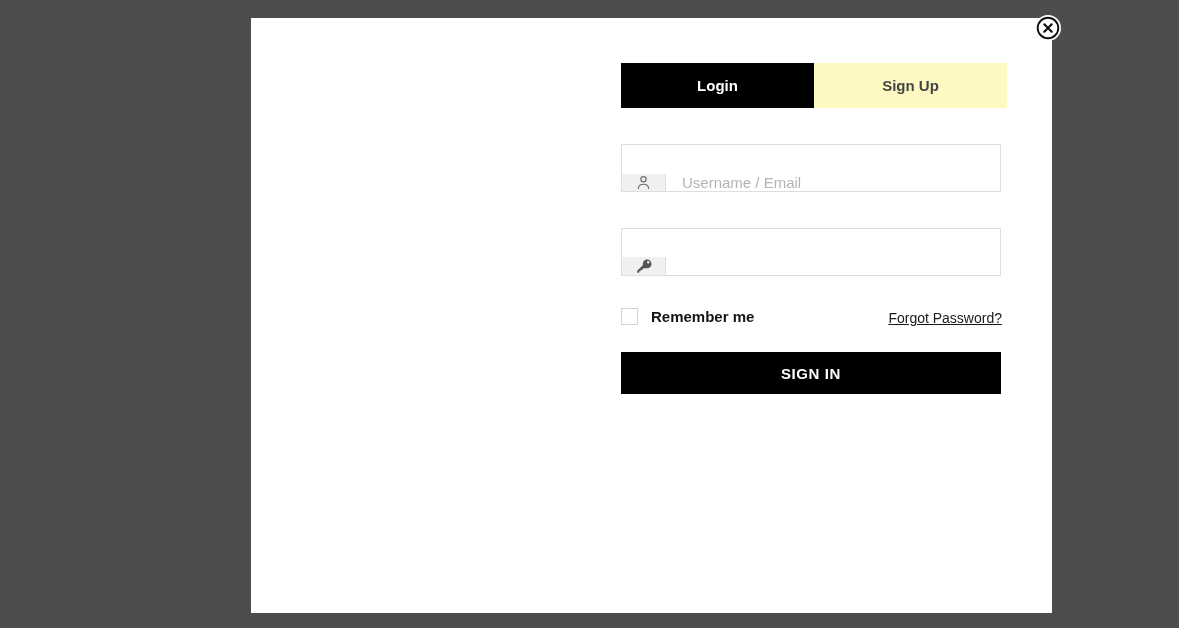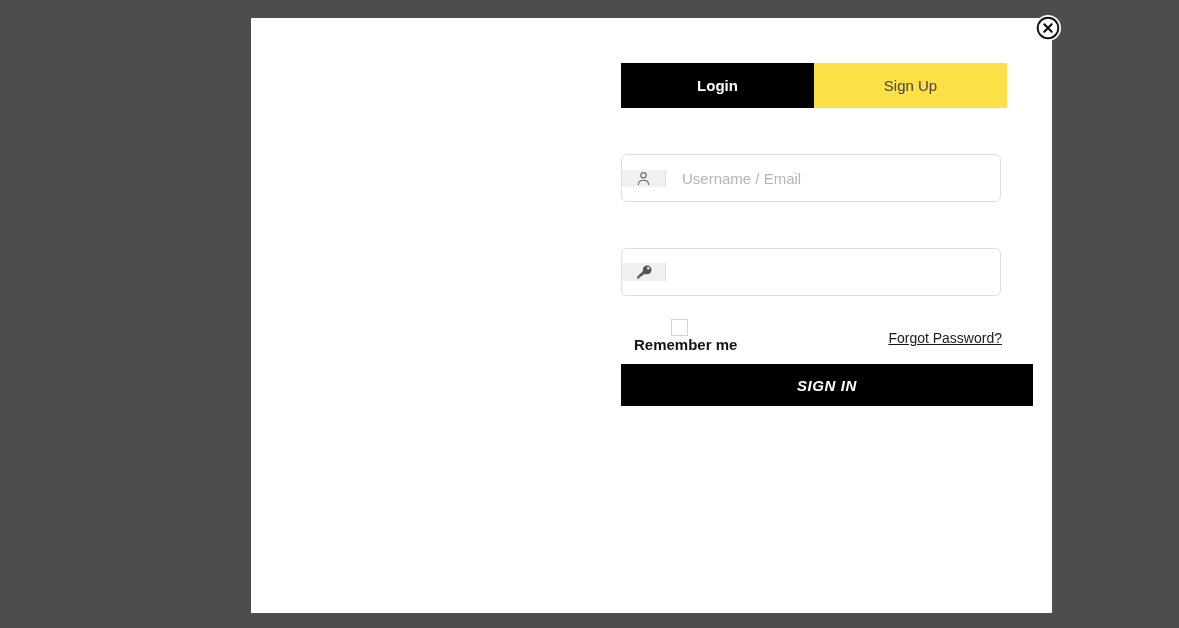--- a/index.html
+++ b/index.html
@@ -121,35 +121,35 @@
     font-size: 15px;
     cursor: pointer;
     user-select: none;
   }
   .tab.active {
     background: #000000;
     color: #ffffff;
     font-weight: bold;
   }
   .tab.inactive {
-    background: #fde047;
+    background: #fef9c3;
     color: #444444;
-    font-weight: normal;
+    font-weight: bold;
     text-align: right;
   }
 
   
   .field {
     display: flex;
-    align-items: center;
+    align-items: flex-end;
     width: 380px;
     height: 48px;
-    margin-top: 46px;
+    margin-top: 36px;
     border: 1px solid #dedede;
-    border-radius: 6px;
+    border-radius: 0;
     background: #ffffff;
     overflow: hidden;
   }
   .field-icon {
     width: 44px;
     flex: 0 0 44px;
     background: #f0f0f0;
     border-right: 1px solid #dedede;
     display: flex;
     align-items: center;
@@ -177,21 +177,20 @@
     align-items: center;
     justify-content: space-between;
     width: 381px;
     margin-top: 30px;
     height: 20px;
   }
   #remember-wrap {
     display: flex;
     align-items: center;
     cursor: pointer;
-    flex-direction: column;
   }
   #remember-box {
     width: 17px;
     height: 17px;
     border: 1px solid #d8d2c8;
     background: #ffffff;
     flex: 0 0 17px;
   }
   #remember-label {
     font-size: 15px;
@@ -205,32 +204,31 @@
     color: #1a1a1a;
     text-decoration: underline;
     cursor: pointer;
     position: relative;
     top: 2px;
     text-align: center;
   }
 
   
   #signin-btn {
-    width: 412px;
+    width: 380px;
     height: 42px;
-    margin-top: 18px;
+    margin-top: 26px;
     background: #000000;
     color: #ffffff;
     border: none;
     font-family: "Liberation Sans", sans-serif;
     font-size: 15px;
     font-weight: bold;
     letter-spacing: 0.6px;
     cursor: pointer;
-    font-style: italic;
   }
 </style>
 </head>
 <body>
 
 <div id="page">
   <div id="site-header">
 
     <div id="brand">
       <div id="brand-title">Password Protect WordP</div>

